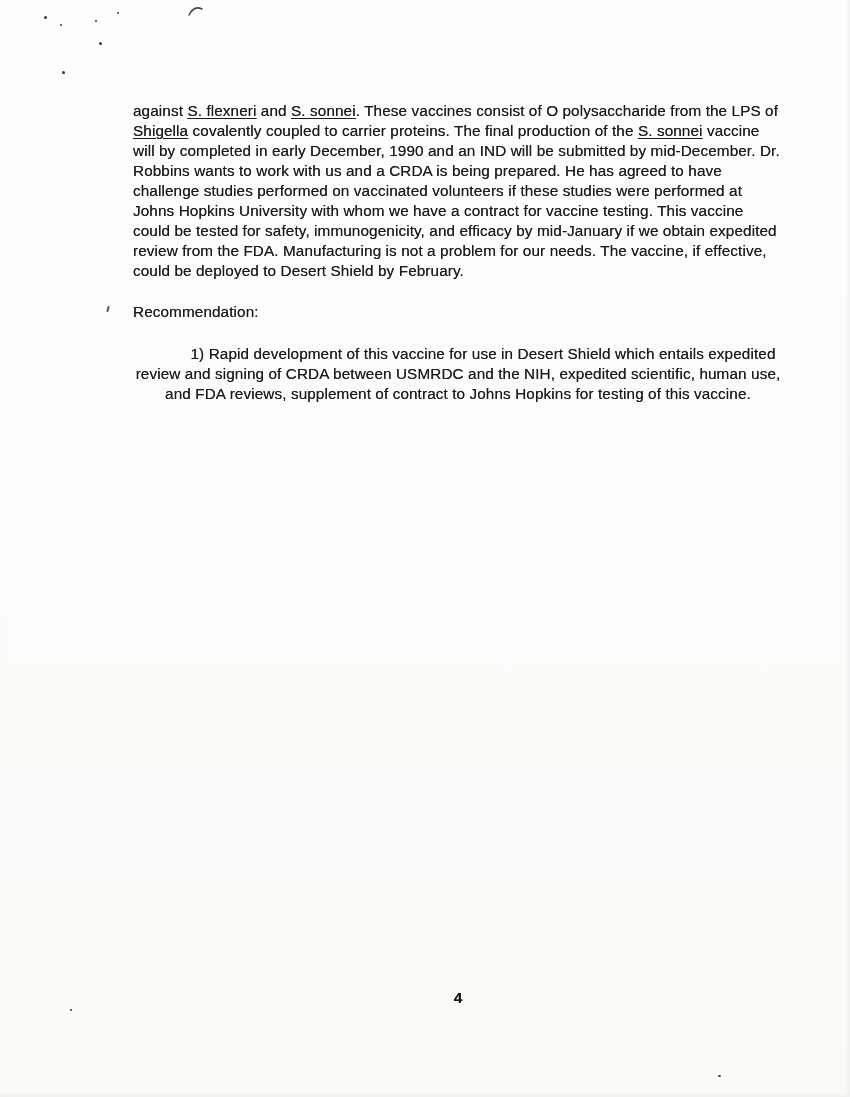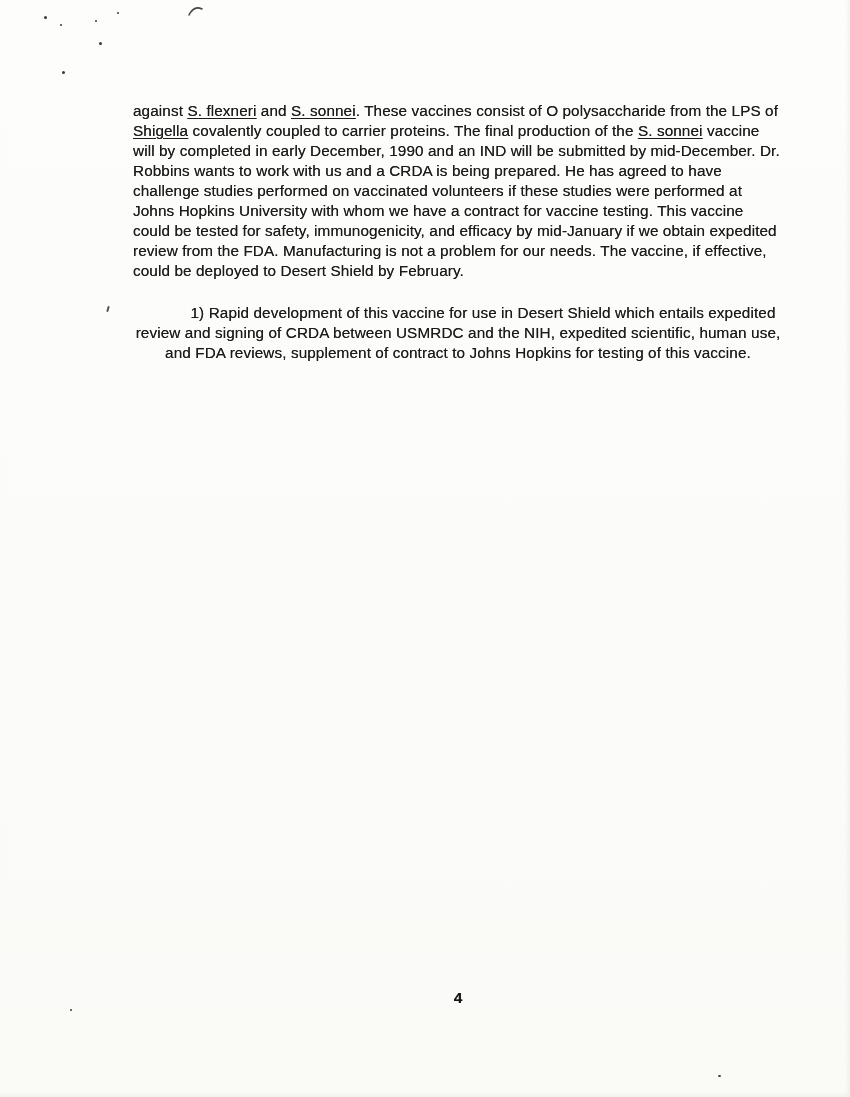--- a/index.html
+++ b/index.html
@@ -78,20 +78,21 @@
   <span class="curvemark" style="left:188px;top:2px;">
     <svg width="16" height="11" viewBox="0 0 16 11">
       <path d="M1,10 Q6,0 14,4" fill="none" stroke="#454545" stroke-width="1.6" stroke-linecap="round"></path>
     </svg>
   </span>
 
   <main class="content">
 
     <p class="para"><span>against </span><span class="u">S. flexneri</span><span> and </span><span class="u">S. sonnei</span><span>.  These vaccines consist of O polysaccharide from the LPS of </span><span class="u">Shigella</span><span> covalently coupled to carrier proteins.  The final production of the </span><span class="u">S. sonnei</span><span> vaccine will by completed in early December, 1990 and an IND will be submitted by mid-December.  Dr. Robbins wants to work with us and a CRDA is being prepared.  He has agreed to have challenge studies performed on vaccinated volunteers if these studies were performed at Johns Hopkins University with whom we have a contract for vaccine testing.  This vaccine could be tested for safety, immunogenicity, and efficacy by mid-January if we obtain expedited review from the FDA.  Manufacturing is not a problem for our needs.  The vaccine, if effective, could be deployed to Desert Shield by February.</span></p>
 
+    <p class="heading">Recommendation:</p>
 
     <p class="para item">1)  Rapid development of this vaccine for use in Desert Shield which entails expedited review and signing of CRDA between USMRDC and the NIH, expedited scientific, human use, and FDA reviews, supplement of contract to Johns Hopkins for testing of this vaccine.</p>
 
   </main>
 
   <div class="page-number">4</div>
 
 </div>
 
 </body></html>

